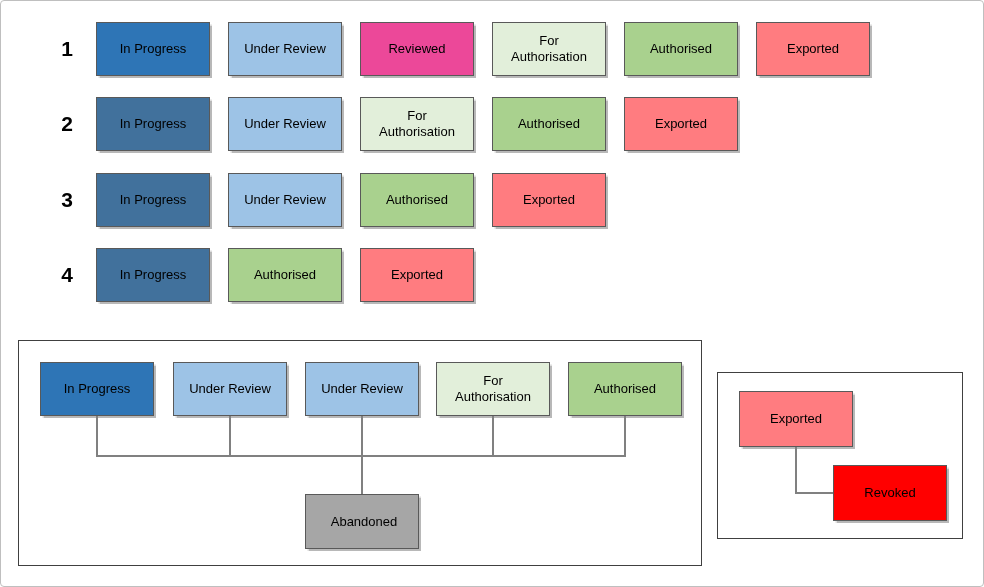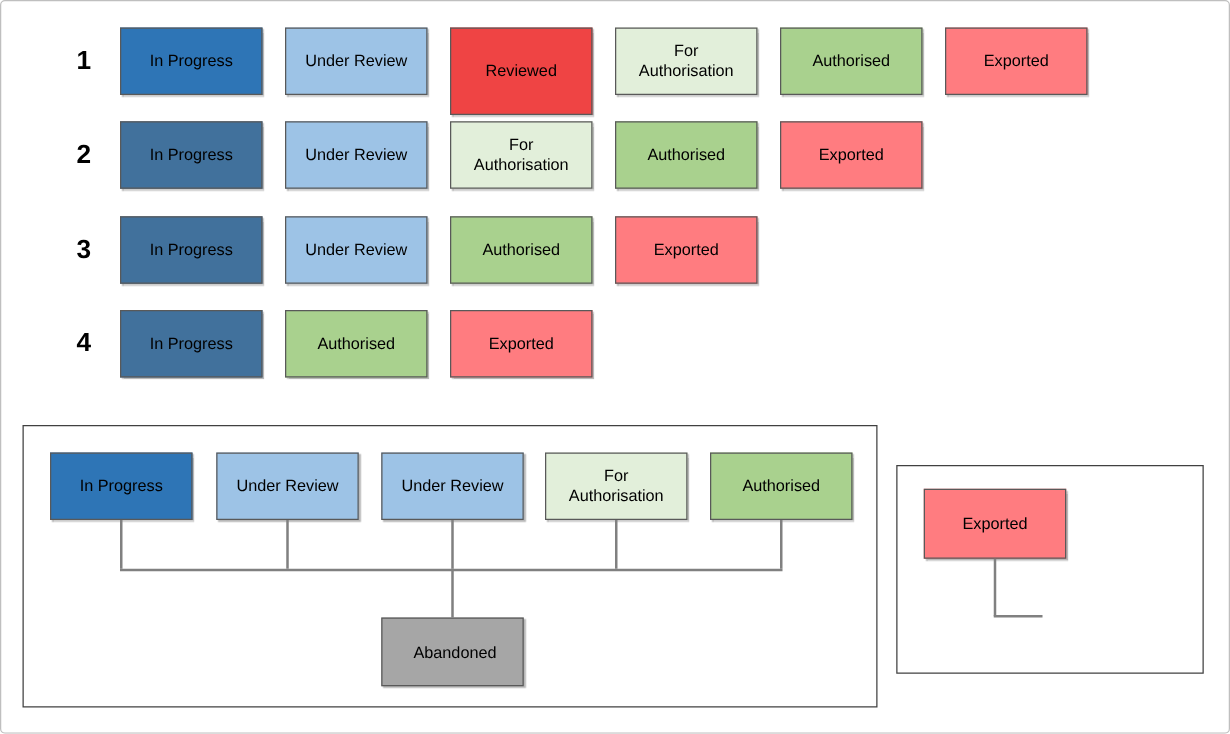--- a/index.html
+++ b/index.html
@@ -57,21 +57,21 @@
   }
 </style>
 </head>
 <body>
 
 <div class="page">
   <div id="workflow-rows">
       <div class="row-label" style="left: 44px; top: 21px;">1</div>
       <div class="state-box" style="left: 95px; top: 21px; width: 114px; height: 54px; background: rgb(46, 117, 182);">In Progress</div>
       <div class="state-box" style="left: 227px; top: 21px; width: 114px; height: 54px; background: rgb(157, 195, 230);">Under Review</div>
-      <div class="state-box" style="left: 359px; top: 21px; width: 114px; height: 70px; background: #ef4444;">Reviewed</div>
+      <div class="state-box" style="left: 359px; top: 21px; width: 114px; height: 54px; background: #ec4899;">Reviewed</div>
       <div class="state-box" style="left: 491px; top: 21px; width: 114px; height: 54px; background: rgb(226, 239, 218);">For Authorisation</div>
       <div class="state-box" style="left: 623px; top: 21px; width: 114px; height: 54px; background: rgb(169, 209, 142);">Authorised</div>
       <div class="state-box" style="left: 755px; top: 21px; width: 114px; height: 54px; background: rgb(255, 124, 128);">Exported</div>
       <div class="row-label" style="left: 44px; top: 96px;">2</div>
       <div class="state-box" style="left: 95px; top: 96px; width: 114px; height: 54px; background: rgb(65, 113, 156);">In Progress</div>
       <div class="state-box" style="left: 227px; top: 96px; width: 114px; height: 54px; background: rgb(157, 195, 230);">Under Review</div>
       <div class="state-box" style="left: 359px; top: 96px; width: 114px; height: 54px; background: rgb(226, 239, 218);">For Authorisation</div>
       <div class="state-box" style="left: 491px; top: 96px; width: 114px; height: 54px; background: rgb(169, 209, 142);">Authorised</div>
       <div class="state-box" style="left: 623px; top: 96px; width: 114px; height: 54px; background: rgb(255, 124, 128);">Exported</div>
       <div class="row-label" style="left: 44px; top: 172px;">3</div>
@@ -96,14 +96,15 @@
       <div class="conn" style="left: 473px; top: 75px; width: 2px; height: 39px; background: rgb(128, 128, 128);"></div>
       <div class="conn" style="left: 605px; top: 75px; width: 2px; height: 39px; background: rgb(128, 128, 128);"></div>
       <div class="conn" style="left: 77px; top: 114px; width: 530px; height: 2px; background: rgb(128, 128, 128);"></div>
       <div class="conn" style="left: 342px; top: 114px; width: 2px; height: 39px; background: rgb(128, 128, 128);"></div>
       <div class="state-box" style="left: 286px; top: 153px; width: 114px; height: 55px; background: rgb(166, 166, 166); padding-left: 12px;">Abandoned</div>
     </div>
   <div id="revoked-group" class="group" style="left: 716px; top: 371px; width: 246px; height: 167px;">
       <div class="state-box" style="left: 21px; top: 18px; width: 114px; height: 56px; background: rgb(255, 124, 128);">Exported</div>
       <div class="conn" style="left: 77px; top: 74px; width: 2px; height: 46px; background: rgb(128, 128, 128);"></div>
       <div class="conn" style="left: 77px; top: 119px; width: 39px; height: 2px; background: rgb(128, 128, 128);"></div>
+      <div class="state-box" style="left: 115px; top: 92px; width: 114px; height: 56px; background: rgb(255, 0, 0);">Revoked</div>
     </div>
 </div>
 
 </body></html>

